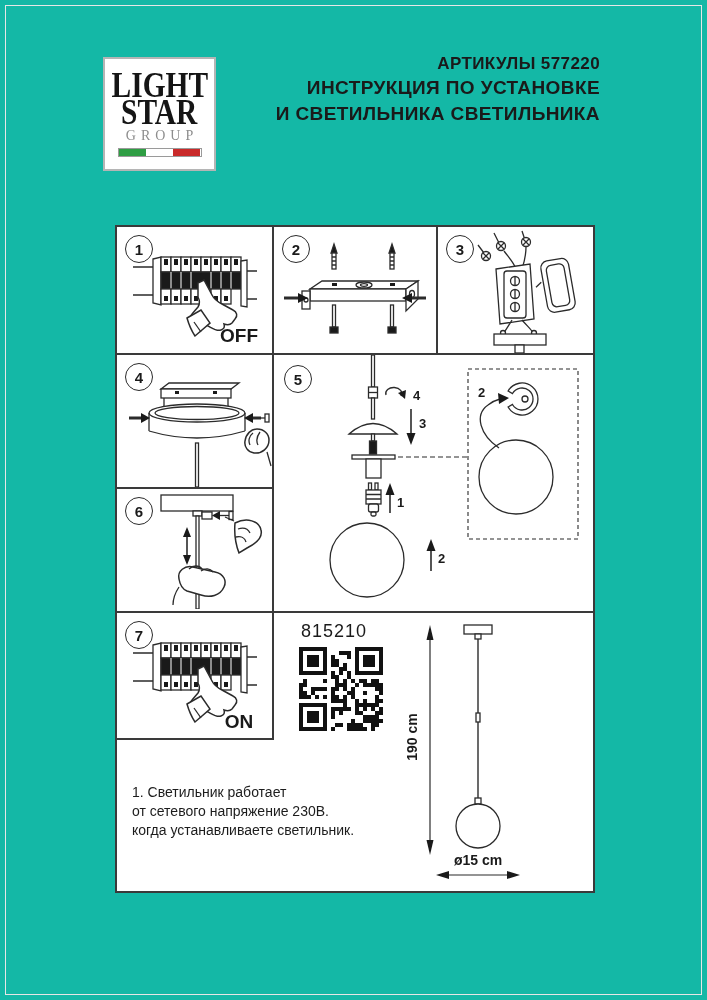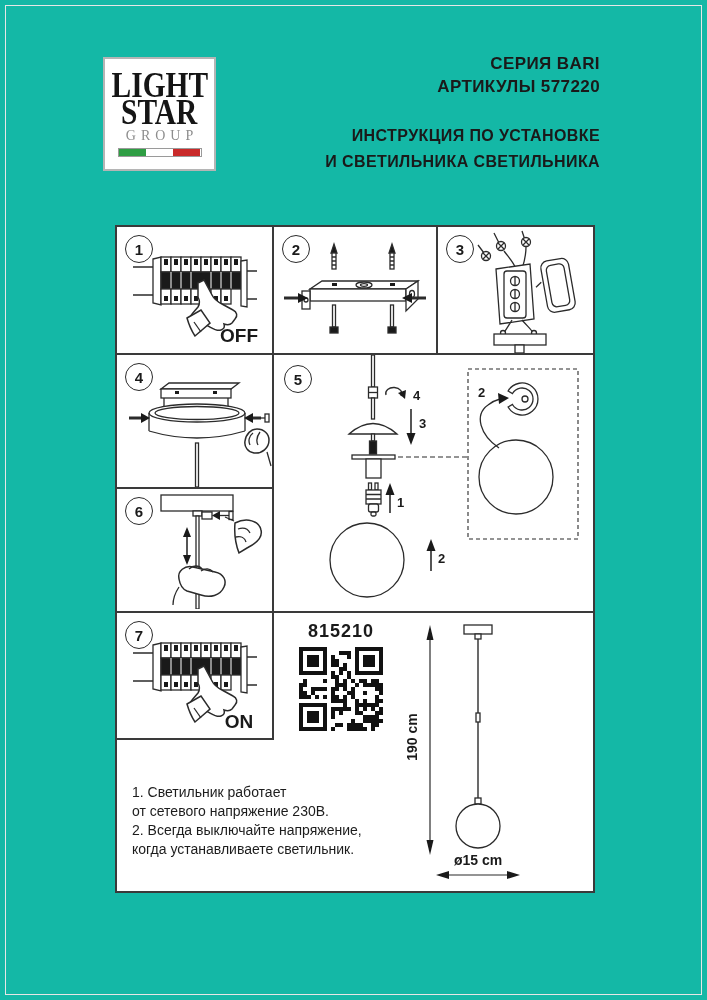--- a/index.html
+++ b/index.html
@@ -12,37 +12,37 @@
         border:2px solid #b5b5b5;background:#fff;box-sizing:border-box;
         display:flex;flex-direction:column;align-items:center;justify-content:center;}
   .logo .big{font-family:"Liberation Serif",serif;font-weight:700;font-size:31px;
              line-height:27px;letter-spacing:0px;color:#151515;transform:scale(.95,1.15);}
   .logo .group{font-family:"Liberation Serif",serif;font-size:14px;letter-spacing:5px;
                color:#8d8d8d;margin-top:3px;margin-left:5px;}
   .flag{width:82px;height:7px;margin-top:4px;border:1px solid #9a9a9a;display:flex;}
   .flag div{flex:1;}
   .hdr{position:absolute;top:52px;right:107px;text-align:right;}
   .hdr .series{font-size:17px;font-weight:700;line-height:23px;letter-spacing:.4px;}
-  .hdr .title{margin-top:25px;font-size:16px;font-weight:700;line-height:26px;letter-spacing:.4px;}
+  .hdr .title{font-size:19px;font-weight:700;line-height:26px;letter-spacing:.4px;}
 
   
   .grid{position:absolute;left:115px;top:225px;width:480px;height:668px;
         border:2px solid #3a3a3a;box-sizing:border-box;background:#fff;}
   .panel{position:absolute;box-sizing:border-box;background:#fff;}
   .br{border-right:2px solid #3a3a3a;}
   .bb{border-bottom:2px solid #3a3a3a;}
   .bt{border-top:2px solid #3a3a3a;}
   .stepnum{position:absolute;left:8px;top:8px;width:26px;height:26px;border:1.6px solid #2b2b2b;
            border-radius:50%;display:flex;align-items:center;justify-content:center;
            font-size:15px;font-weight:700;background:#fff;z-index:2;}
   .panel svg{position:absolute;left:0;top:0;}
   svg text{font-family:"Liberation Sans",sans-serif;fill:#1a1a1a;}
 
   
-  .article{position:absolute;left:191px;top:8px;font-size:18px;font-weight:700;letter-spacing:1px;}
+  .article{position:absolute;left:184px;top:8px;font-size:18px;font-weight:400;letter-spacing:1px;}
   .qr{position:absolute;left:182px;top:34px;width:84px;height:84px;}
   .notes{position:absolute;left:15px;top:170px;font-size:14px;line-height:19px;color:#1c1c1c;}
 </style>
 </head>
 <body>
 
 <div class="page">
   <div class="scan-edge"></div>
 
   <svg width="0" height="0" style="position:absolute" aria-hidden="true">
@@ -104,21 +104,20 @@
     <div class="big">LIGHT</div>
     <div class="big">STAR</div>
     <div class="group">GROUP</div>
     <div class="flag">
       <div style="background:#2f9e44"></div>
         <div style="background:#ffffff"></div>
         <div style="background:#c92a2a"></div>
     </div>
   </div>
   <div class="hdr">
-    <div class="series">СЕРИЯ BARI</div>
     <div class="series">АРТИКУЛЫ 577220</div>
     <div class="title">
       <div>ИНСТРУКЦИЯ ПО УСТАНОВКЕ</div>
       <div>И СВЕТИЛЬНИКА СВЕТИЛЬНИКА</div>
     </div>
   </div>
 
   <div class="grid">
 
     <div class="panel br bb" style="left:0;top:0;width:157px;height:128px;">
@@ -461,21 +460,20 @@
             <rect x="64" y="8" width="12" height="12" fill="#111"></rect>
             <rect x="0" y="56" width="28" height="28" fill="#111"></rect>
             <rect x="4" y="60" width="20" height="20" fill="#fff"></rect>
             <rect x="8" y="64" width="12" height="12" fill="#111"></rect>
           </svg>
         </div>
 
       <div class="notes">
         <div>1. Светильник работает</div>
         <div>от сетевого напряжение 230В.</div>
-        <div>2. Всегда выключайте напряжение,</div>
         <div>когда устанавливаете светильник.</div>
       </div>
 
       <svg width="200" height="276" viewBox="0 0 200 276" style="position:absolute;left:283px;top:0;">
         <g stroke="#2b2b2b" stroke-width="1.3" fill="none">
           <path d="M30,18 v218" stroke-width="1.2"></path>
           <polygon points="30,12 26.5,27 33.5,27" fill="#1a1a1a" stroke="none"></polygon>
           <polygon points="30,242 26.5,227 33.5,227" fill="#1a1a1a" stroke="none"></polygon>
           <rect x="64" y="12" width="28" height="9" fill="#fff"></rect>
           <rect x="75" y="21" width="6" height="5" fill="#fff"></rect>

